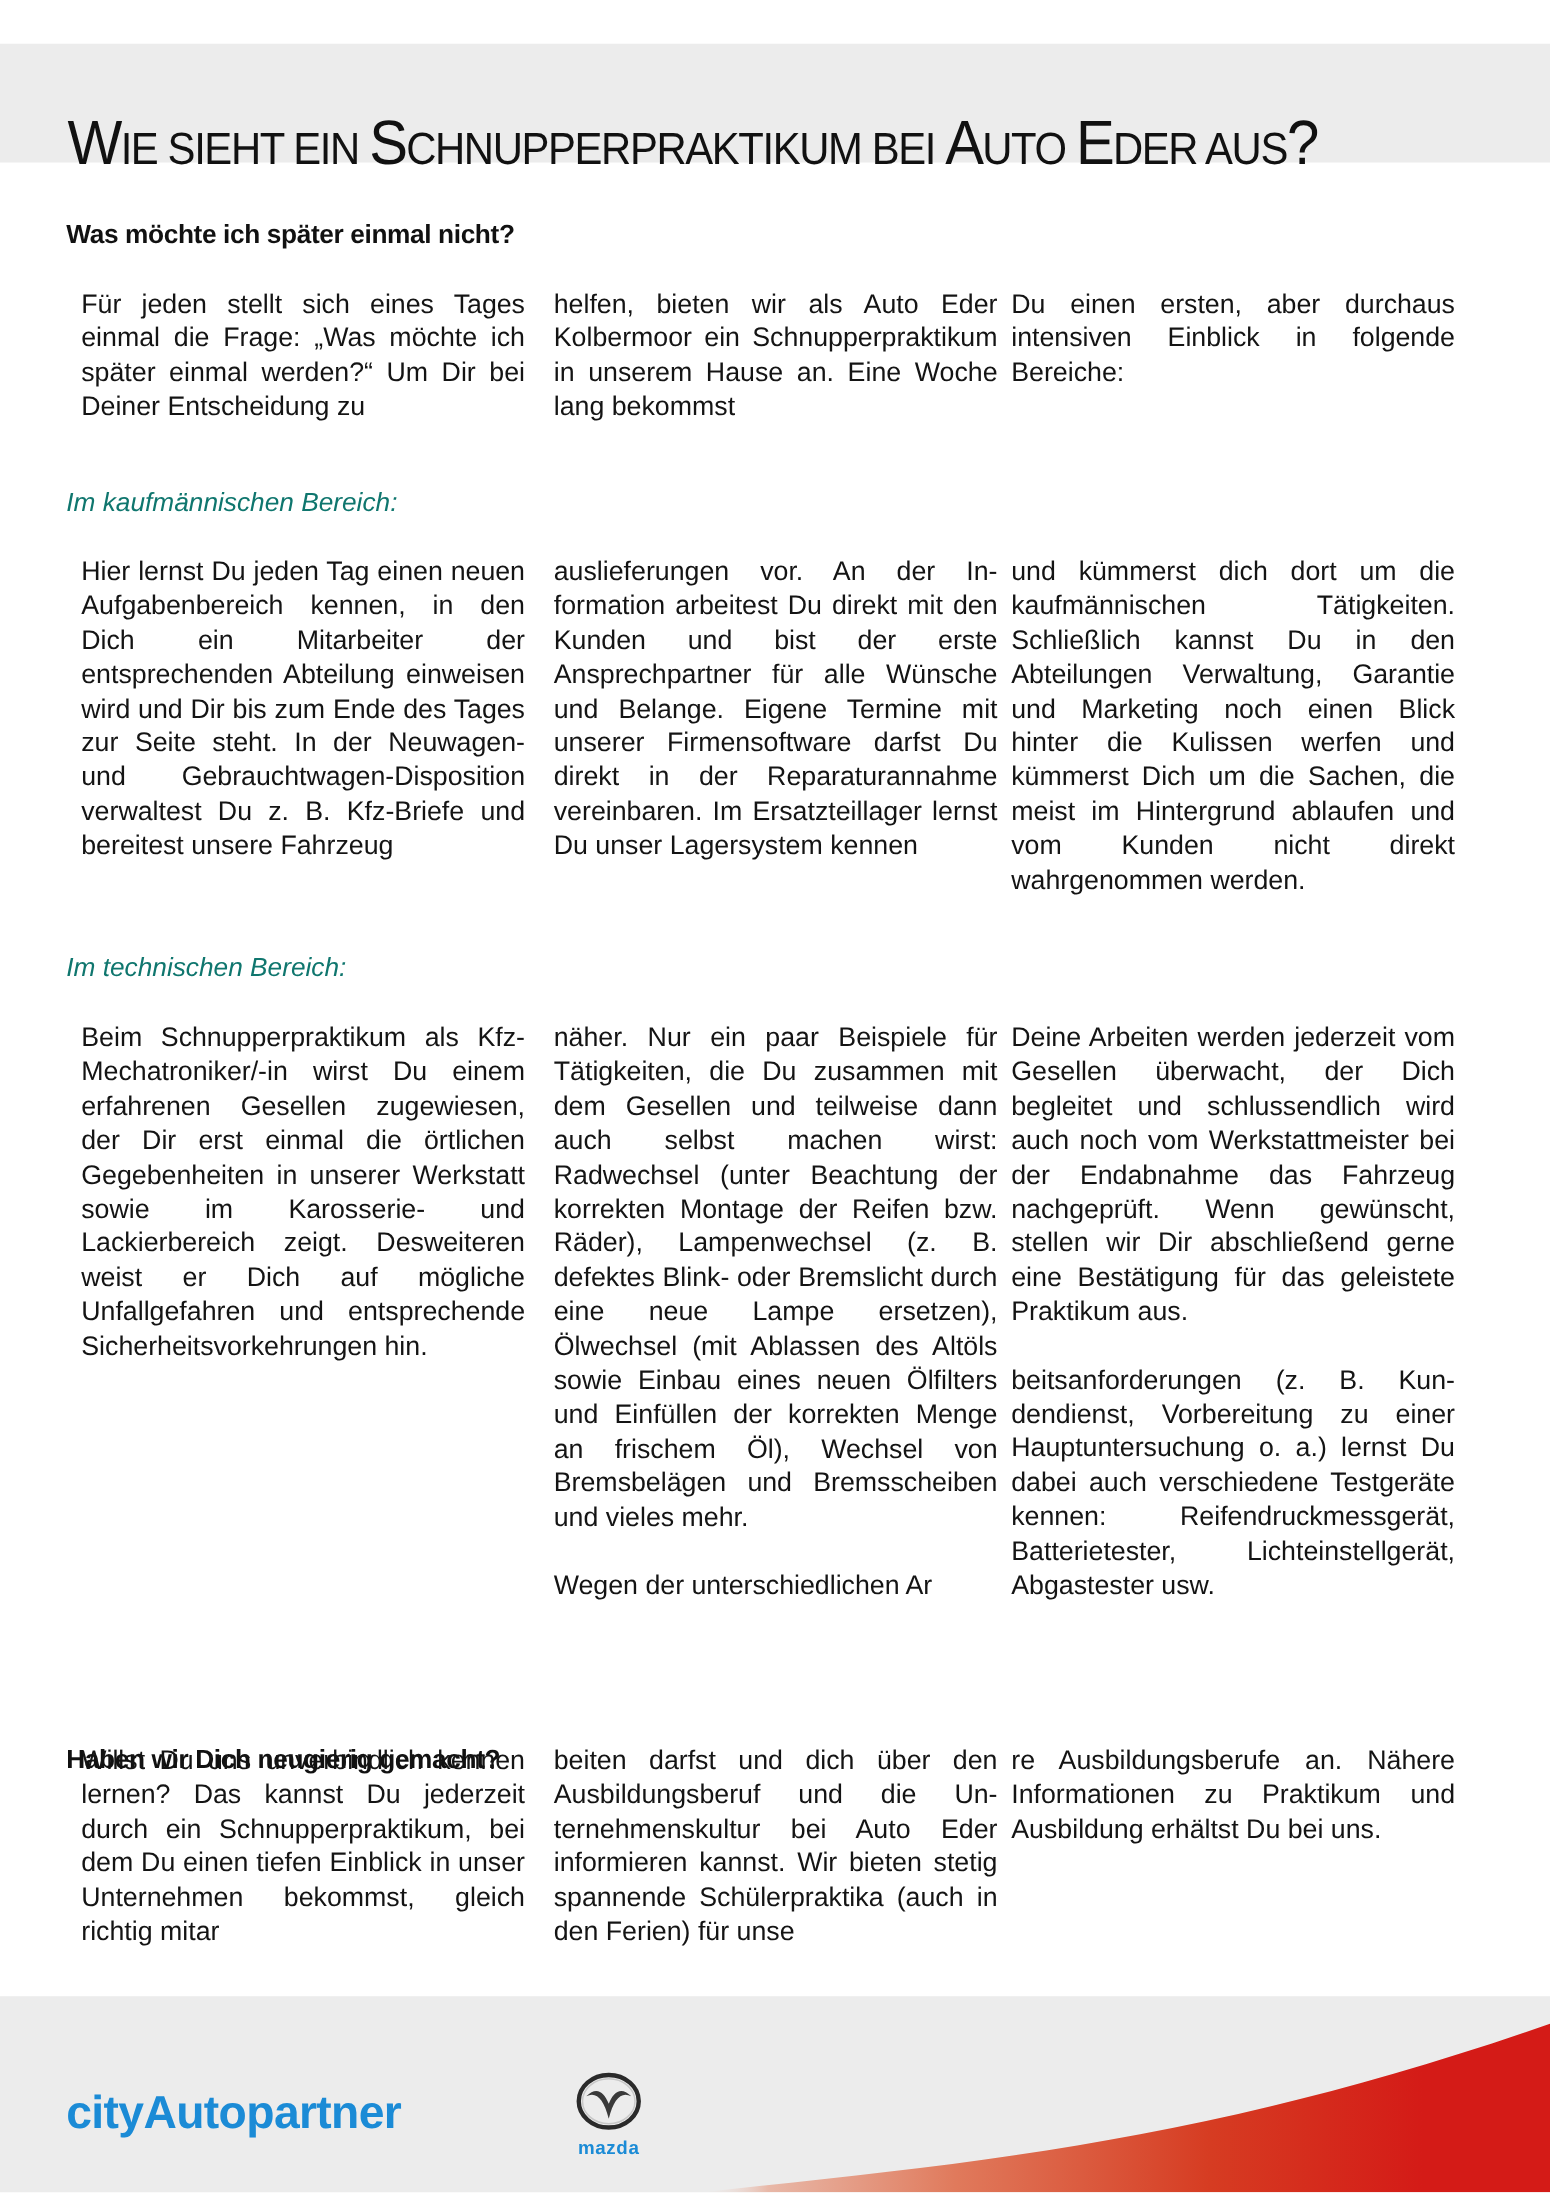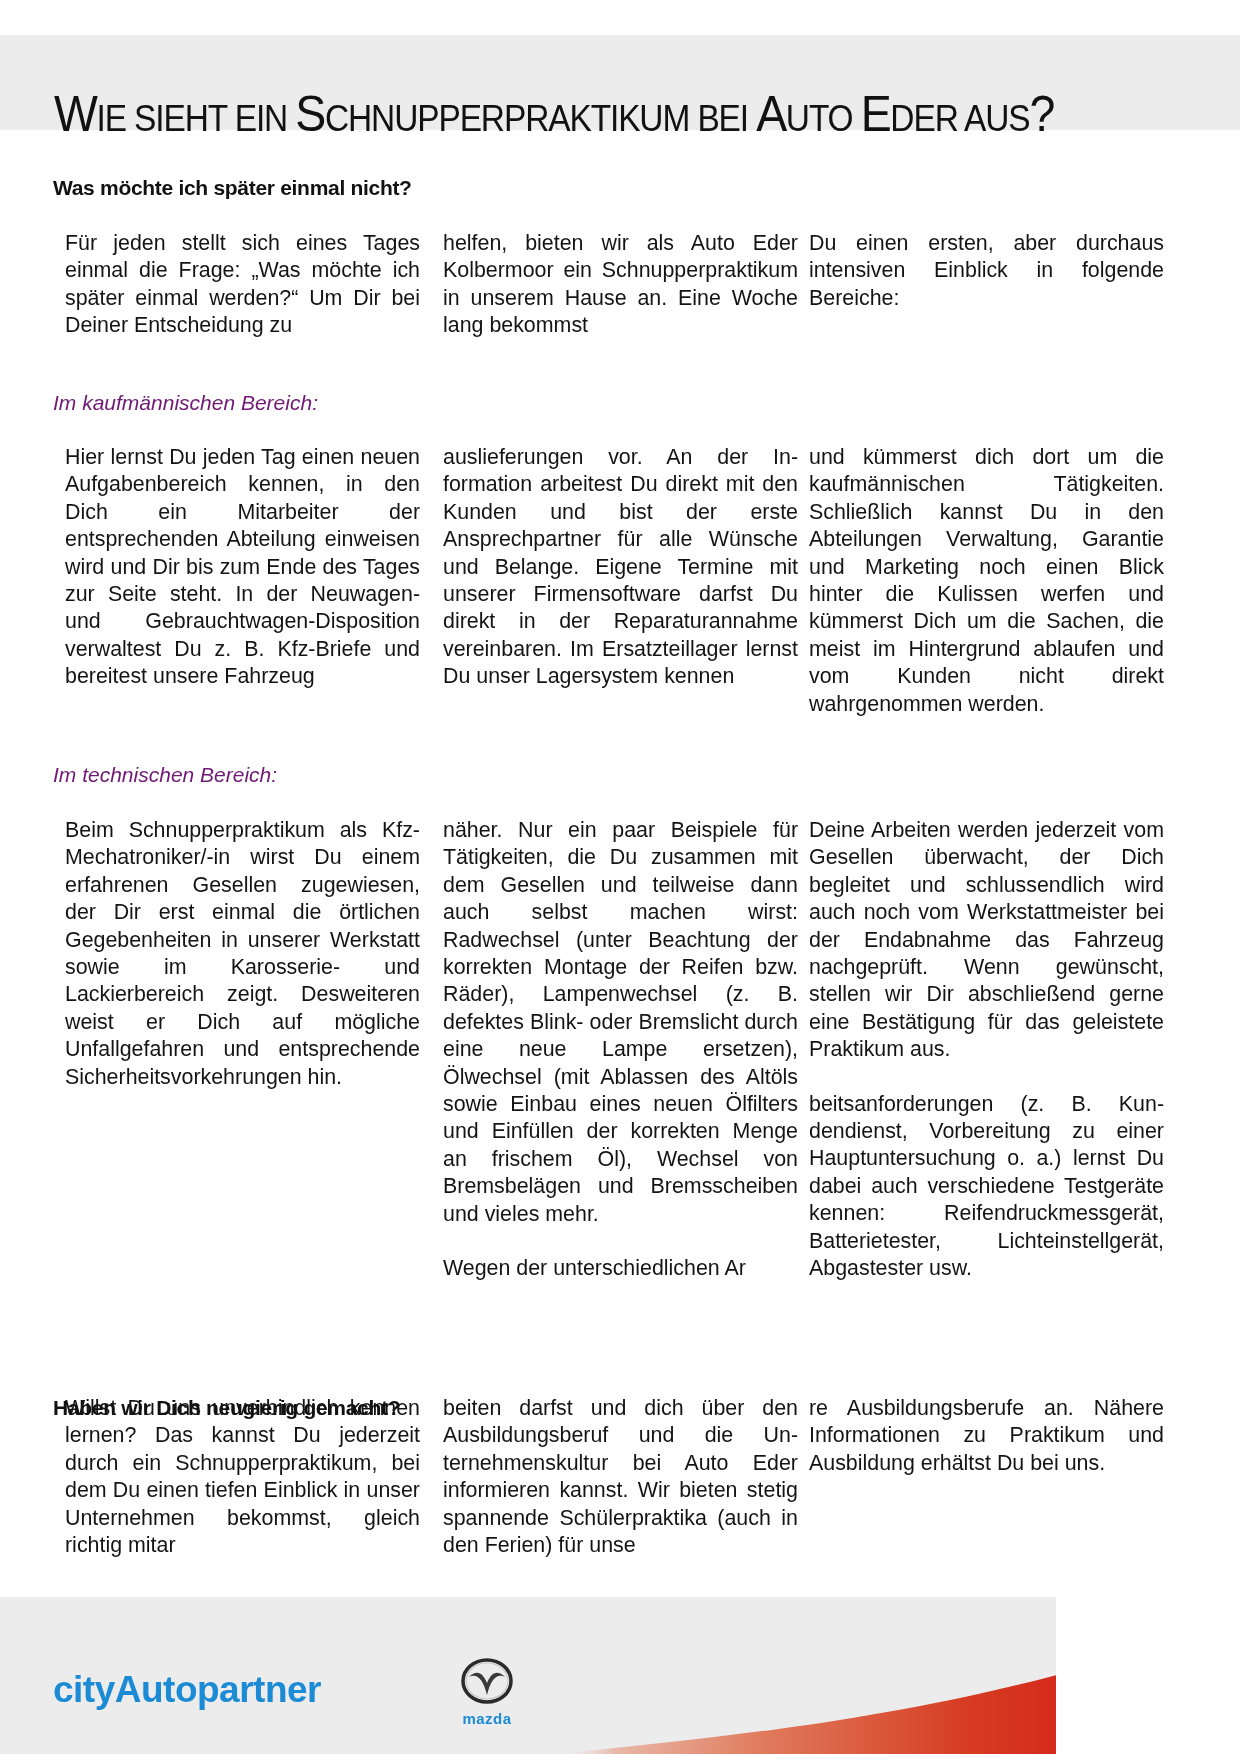--- a/index.html
+++ b/index.html
@@ -20,35 +20,35 @@
       transform: scaleX(0.93); transform-origin: left center;
     }
     .title .sc { font-size: 36px; letter-spacing: -1.2px; }
     .h-bold {
       position: absolute; left: 53px;
       font-weight: bold; font-size: 21px; line-height: 26px;
       letter-spacing: -0.3px; color: #111;
     }
     .h-ital {
       position: absolute; left: 53px;
-      font-style: italic; font-size: 21px; line-height: 26px; color: #701a75;
+      font-style: italic; font-size: 21px; line-height: 26px; color: #0f766e;
     }
     .cols { position: absolute; left: 53px; width: 1135px; }
     .col {
       position: absolute; top: 0; width: 355px;
       font-size: 21.4px; line-height: 27.4px;
       text-align: justify; hyphens: manual; color: #141414;
     }
     .col.c1 { left: 12px; }
     .col.c2 { left: 390px; }
     .col.c3 { left: 756px; }
     .col p { margin: 0; }
     .col p + p { margin-top: 27px; }
     .footer {
-      position: absolute; left: 0; top: 1597px; width: 1056px; height: 157px;
+      position: absolute; left: 0; top: 1597px; width: 1240px; height: 157px;
       background: #ececec; overflow: hidden;
     }
     .footer svg.wave { position: absolute; left: 0; top: 0; }
     .brand {
       position: absolute; left: 53px; top: 72px;
       font-family: "Liberation Sans", sans-serif; font-weight: bold;
       font-size: 37px; letter-spacing: -0.5px; color: #1b8bd6;
     }
     .mazda-logo { position: absolute; left: 457px; top: 58px; width: 60px; height: 80px; }
     .mazda-word {

